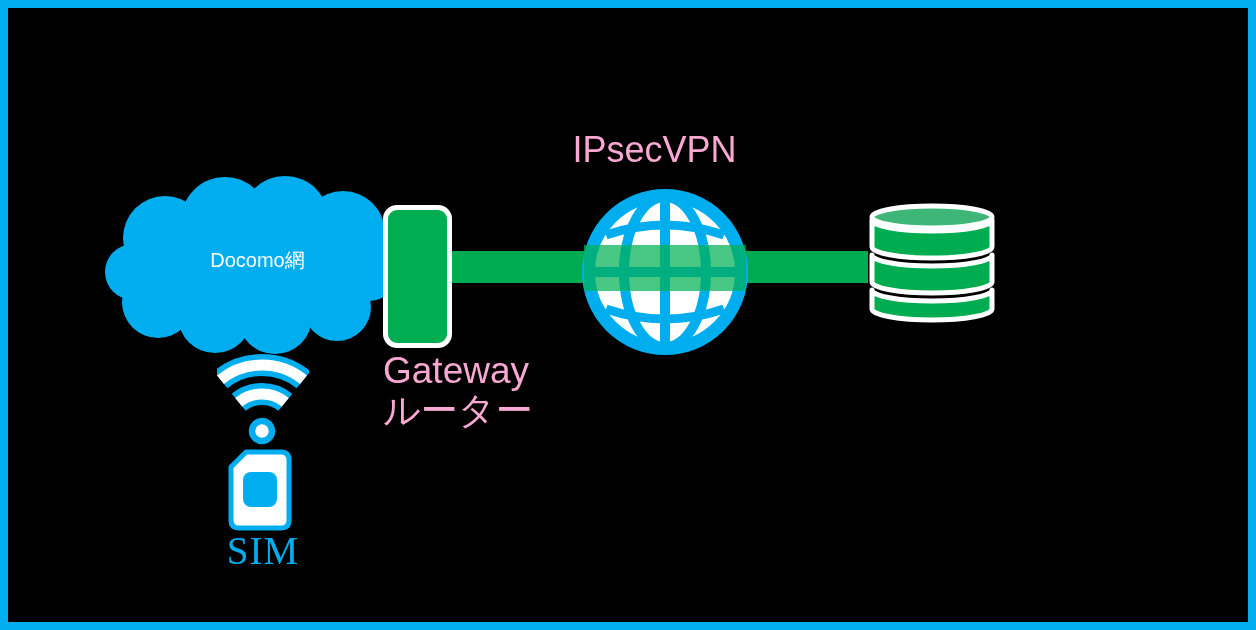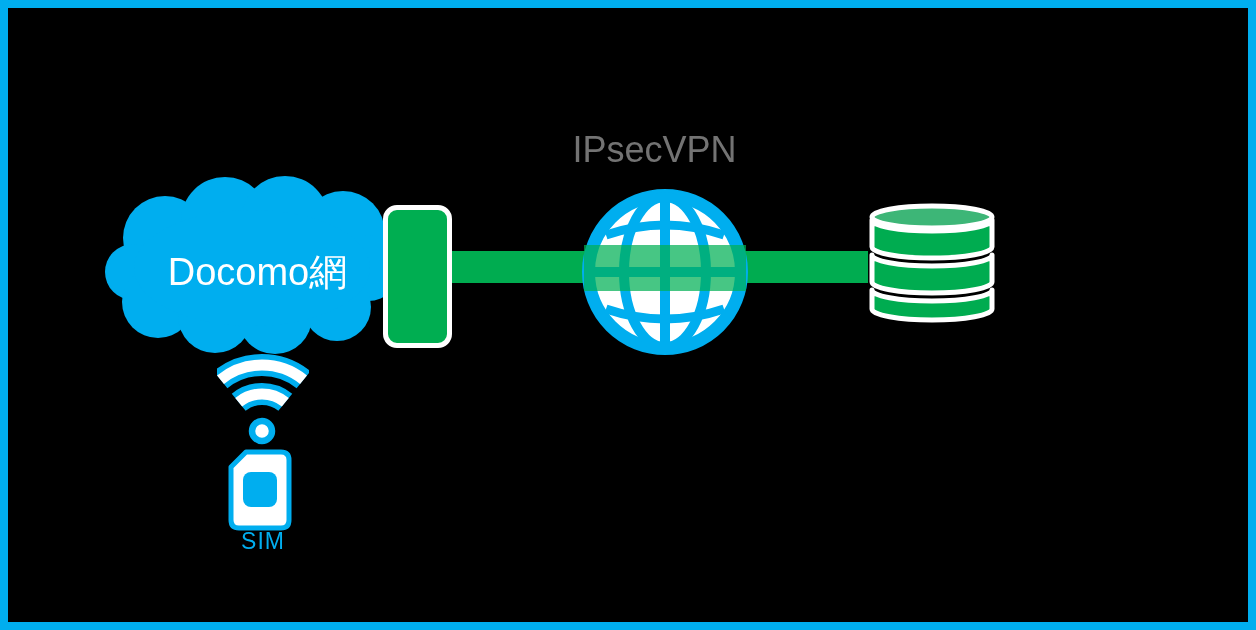--- a/index.html
+++ b/index.html
@@ -31,28 +31,28 @@
   .gateway-box{
     left:383px;top:205px;width:69px;height:143px;
     background:#00AE51;
     border:5px solid #fff;
     border-radius:14px;
     box-sizing:border-box;
   }
 
   
   .lbl{white-space:pre-line;}
-  .lbl-green{color:#737373;}
+  .lbl-green{color:#f9a8d4;}
   .lbl-blue{color:#00AEEF;}
   .lbl-white{color:#fff;}
-  .docomo-label{left:150px;top:247px;width:215px;text-align:center;font-size:38px;}
+  .docomo-label{left:150px;top:247px;width:215px;text-align:center;font-size:20px;}
   .ipsec-label{left:537px;top:129px;width:235px;text-align:center;font-size:36px;}
   .gateway-label{left:383px;top:351px;font-size:37px;line-height:40px;}
   .customer-label{left:874px;top:351px;font-size:37px;line-height:40px;}
-  .sim-label{left:216px;top:528px;width:94px;text-align:center;font-size:23px;letter-spacing:1px;}
+  .sim-label{left:216px;top:528px;width:94px;text-align:center;font-size:39px;letter-spacing:1px;font-family:Liberation Serif, serif;}
 </style>
 </head>
 <body>
 
 <div class="canvas">
 
   <svg class="abs" style="left:100px;top:176px;" width="290" height="178" viewBox="0 0 290 178">
     <g fill="#00AEEF">
       <circle cx="65" cy="62" r="42"></circle>
       <circle cx="125" cy="45" r="44"></circle>
@@ -108,15 +108,17 @@
     <circle cx="45" cy="79" r="10" fill="#ffffff" stroke="#00AEEF" stroke-width="6.5"></circle>
   </svg>
 
   <svg class="abs" style="left:228px;top:449px;" width="64" height="82" viewBox="0 0 64 82">
     <path d="M18,3 H53 Q61,3 61,11 V71 Q61,79 53,79 H11 Q3,79 3,71 V18 Z" fill="#ffffff" stroke="#00AEEF" stroke-width="5" stroke-linejoin="round"></path>
     <rect x="15" y="23" width="34" height="35" rx="8" fill="#00AEEF"></rect>
   </svg>
   <div class="abs lbl lbl-blue sim-label">SIM</div>
 
   <div class="abs lbl lbl-green ipsec-label">IPsecVPN</div>
+  <div class="abs lbl lbl-green gateway-label">Gateway
+ルーター</div>
 
   <div class="frame"></div>
 </div>
 
 </body></html>

